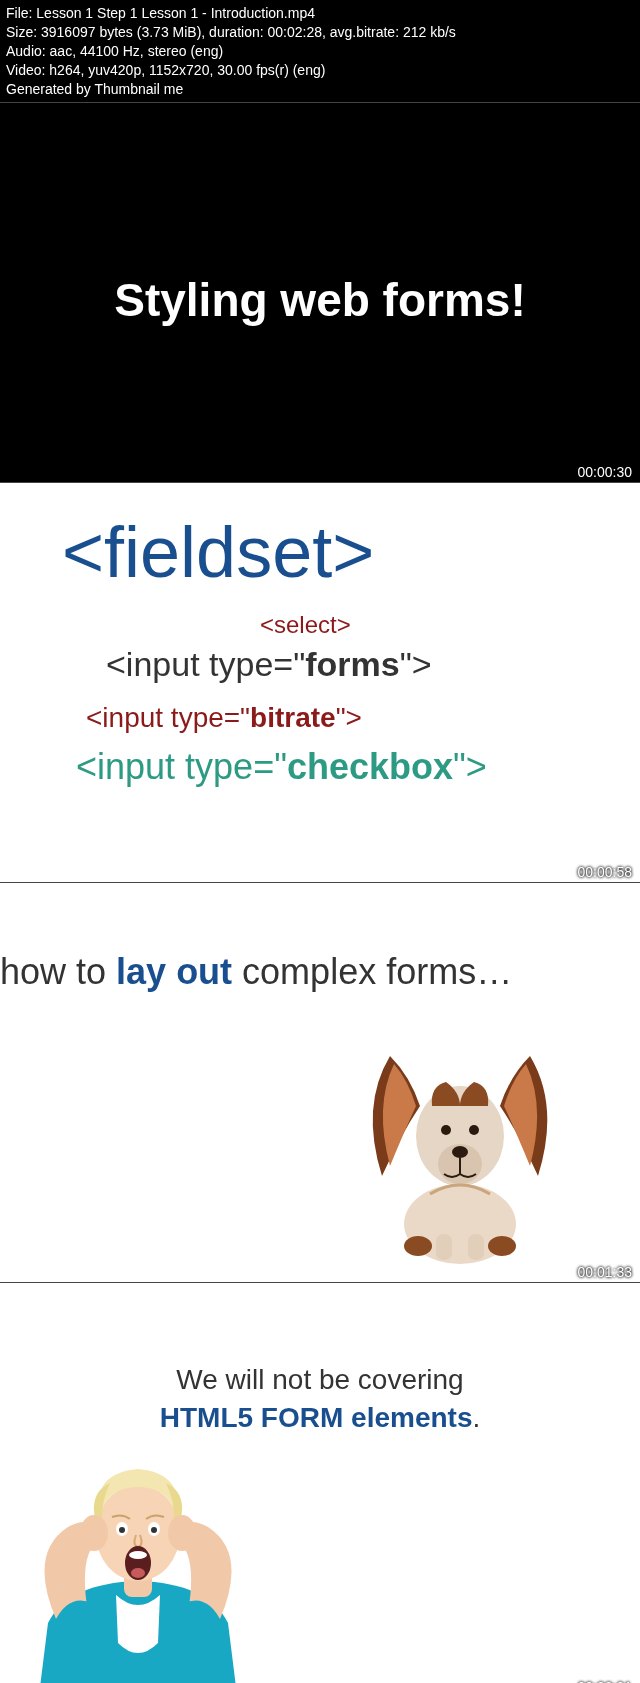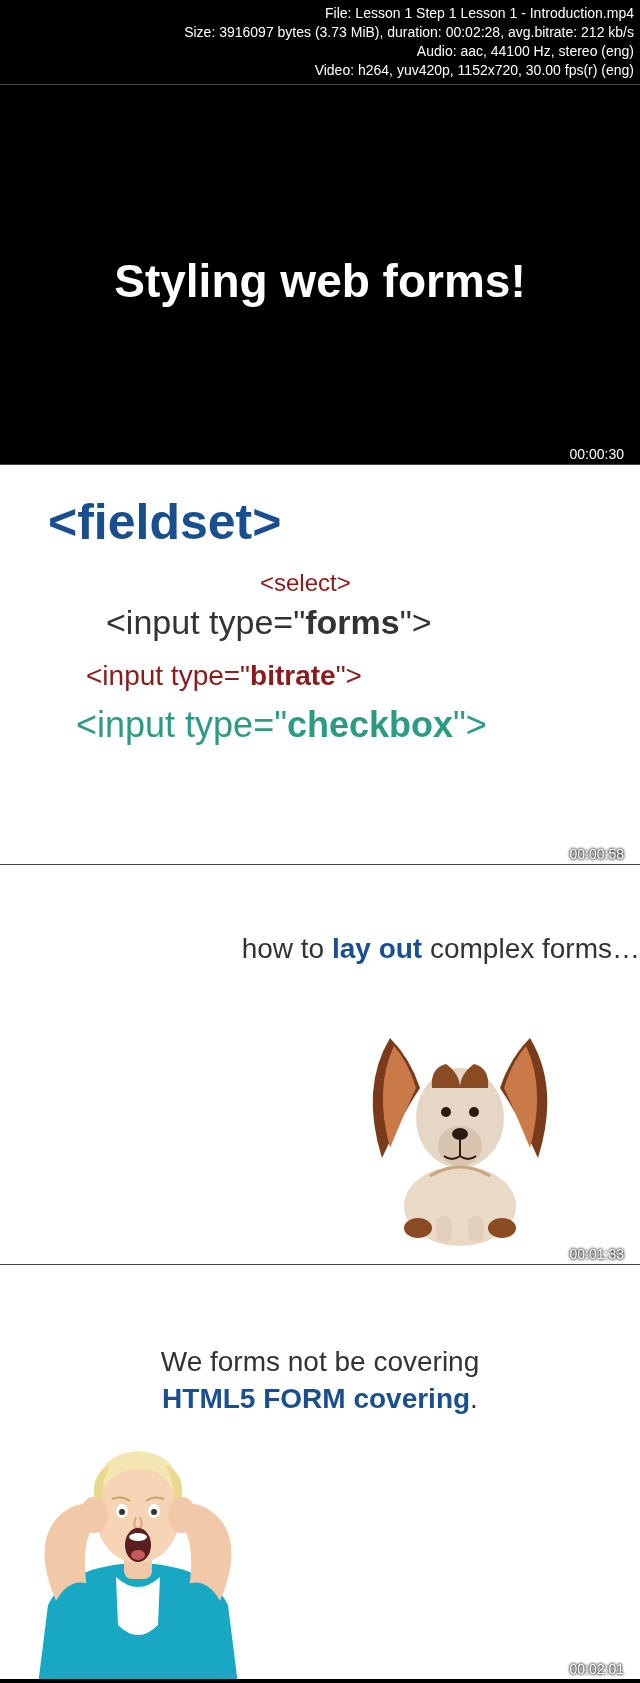--- a/index.html
+++ b/index.html
@@ -7,30 +7,29 @@
     width: 640px;
     font-family: Arial, Helvetica, sans-serif;
     background: #000;
   }
   .meta-block {
     color: #fff;
     font-size: 14px;
     line-height: 1.35;
     padding: 4px 6px;
     font-family: "Segoe UI", Arial, sans-serif;
-    text-align: right;
   }
   .frame {
     position: relative;
     width: 640px;
     border-top: 1px solid #444;
   }
   .timestamp {
     position: absolute;
-    right: 16px;
+    right: 8px;
     bottom: 2px;
     color: #fff;
     font-size: 14px;
     text-shadow: 0 0 3px #000, 0 0 3px #000;
     z-index: 5;
   }
   
   .frame1 {
     height: 380px;
     background: #000;
@@ -45,41 +44,41 @@
     font-family: Arial, sans-serif;
     margin-top: 14px;
   }
   
   .frame2 {
     height: 400px;
     background: #fff;
     padding: 28px 20px 10px 40px;
   }
   .frame2 .line { display: block; font-family: Arial, sans-serif; }
-  .l-fieldset { color: #1a4f8f; font-size: 50px; font-weight: bold; margin-left: 8px; }
+  .l-fieldset { color: #1a4f8f; font-size: 72px; font-weight: normal; margin-left: 22px; }
   .l-legend   { color: #0a7a58; font-size: 44px; font-weight: bold; margin-left: 190px; margin-top: 6px; }
   .l-select   { color: #8b1a1a; font-size: 24px; margin-left: 220px; margin-top: 18px; }
   .l-file-wrap { color: #333; font-size: 34px; margin-left: 66px; margin-top: 6px; }
   .l-file-wrap .b { font-weight: bold; }
   .l-submit-wrap { color: #8b1a1a; font-size: 28px; margin-left: 46px; margin-top: 18px; }
   .l-submit-wrap .b { font-weight: bold; }
   .l-checkbox-wrap { color: #2d9b84; font-size: 36px; margin-left: 36px; margin-top: 12px; }
   .l-checkbox-wrap .b { font-weight: bold; }
   
   .frame3 {
     height: 400px;
     background: #fff;
     position: relative;
   }
   .frame3 .caption {
     position: absolute;
     top: 68px;
     width: 100%;
-    text-align: right;
-    font-size: 28px;
+    text-align: left;
+    font-size: 36px;
     color: #333;
   }
   .frame3 .caption .emph { color: #1a4f8f; font-weight: bold; }
   .dog {
     position: absolute;
     right: 50px;
     bottom: 16px;
   }
   
   .frame4 {
@@ -105,20 +104,21 @@
   }
 </style>
 </head>
 <body>
 
 <div class="meta-block">
   <div>File: Lesson 1 Step 1 Lesson 1 - Introduction.mp4</div>
   <div>Size: 3916097 bytes (3.73 MiB), duration: 00:02:28, avg.bitrate: 212 kb/s</div>
   <div>Audio: aac, 44100 Hz, stereo (eng)</div>
   <div>Video: h264, yuv420p, 1152x720, 30.00 fps(r) (eng)</div>
+  <div>Generated by Thumbnail me</div>
 </div>
 
 <div class="frame frame1">
   <div class="title">Styling web forms!</div>
   <div class="timestamp">00:00:30</div>
 </div>
 
 <div class="frame frame2">
   <span class="line l-fieldset">&lt;fieldset&gt;</span>
   <span class="line l-select">&lt;select&gt;</span>
@@ -163,22 +163,22 @@
     <rect x="138" y="188" width="16" height="26" rx="7" fill="#e2cfb9"></rect>
 
     <ellipse cx="88" cy="200" rx="14" ry="10" fill="#8a4a22"></ellipse>
     <ellipse cx="172" cy="200" rx="14" ry="10" fill="#8a4a22"></ellipse>
   </svg>
   <div class="timestamp">00:01:33</div>
 </div>
 
 <div class="frame frame4">
   <div class="caption">
-    <span>We forms not be covering</span><br>
-    <span class="emph">HTML5 FORM covering</span><span>.</span>
+    <span>We will not be covering</span><br>
+    <span class="emph">HTML5 FORM elements</span><span>.</span>
   </div>
   <svg class="person" width="260" height="260" viewBox="0 0 260 260">
 
     <path d="M40 180 Q60 140 130 138 Q200 140 220 180 L230 260 L30 260 Z" fill="#18a8c4"></path>
     <path d="M108 152 Q130 172 152 152 L150 200 Q130 220 110 200 Z" fill="#ffffff"></path>
 
     <rect x="116" y="128" width="28" height="26" rx="8" fill="#f2c9a8"></rect>
 
     <path d="M48 176 Q20 110 60 84 Q86 70 92 96 Q70 110 80 170 Z" fill="#f2c9a8"></path>
     <path d="M212 176 Q240 110 200 84 Q174 70 168 96 Q190 110 180 170 Z" fill="#f2c9a8"></path>

